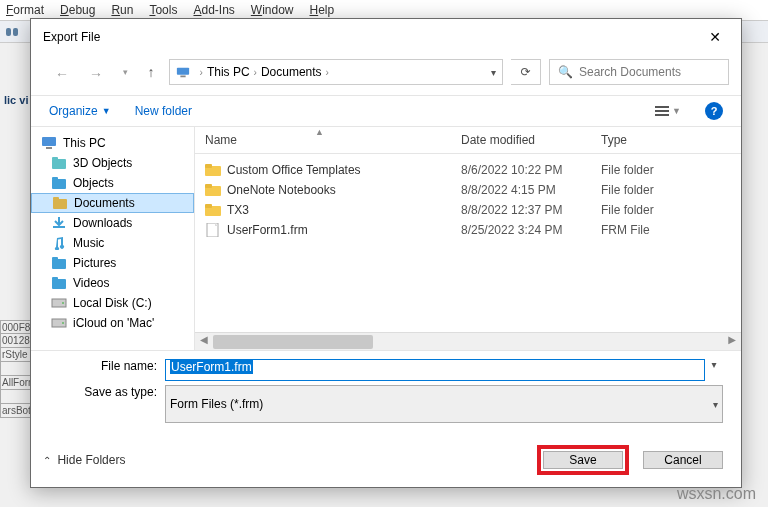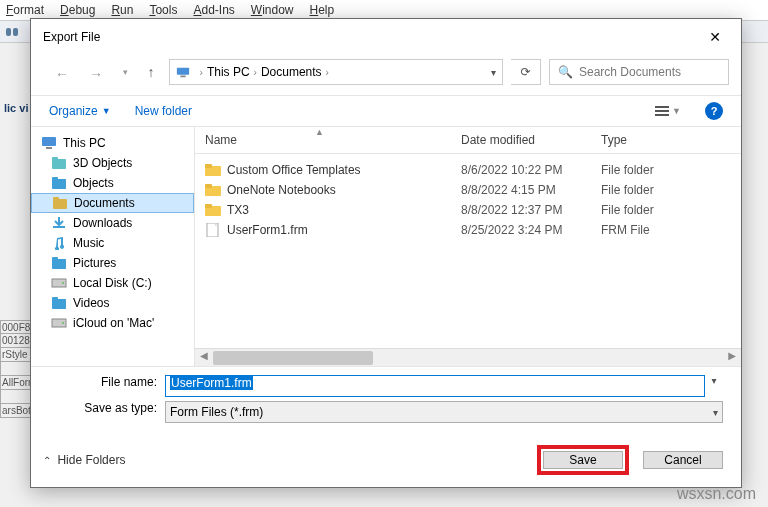--- a/index.html
+++ b/index.html
@@ -1,20 +1,20 @@
 <!DOCTYPE html>
 <html><head>
   <meta charset="utf-8">
   <style>
     * { box-sizing: border-box; margin: 0; padding: 0; }
     body { font-family: "Segoe UI", Tahoma, sans-serif; font-size: 12px; background: #f0f0f0; width: 768px; height: 507px; overflow: hidden; position: relative; }
     .menubar { background: #fff; padding: 3px 6px; font-size: 12px; display: flex; gap: 16px; border-bottom: 1px solid #ccc; color: #333; }
     .menubar span u { text-decoration: underline; }
     .bg-toolbar { height: 22px; background: #eceff4; border-bottom: 1px solid #ccc; display: flex; align-items: center; padding: 0 4px; gap: 4px; }
-    .bg-label { position: absolute; left: 0; top: 100px; font-size: 11px; color: #1a3c66; font-weight: bold; padding: 2px 4px; }
+    .bg-label { position: absolute; left: 0; top: 92px; font-size: 11px; color: #1a3c66; font-weight: bold; padding: 2px 4px; }
     .bg-grid { position: absolute; left: 0; top: 320px; width: 38px; font-size: 10px; color: #555; }
     .bg-grid div { border: 1px solid #aaa; border-top: none; padding: 1px; height: 14px; overflow: hidden; white-space: nowrap; }
     .bg-grid div:first-child { border-top: 1px solid #aaa; }
     .dialog { position: absolute; left: 30px; top: 18px; width: 712px; height: 470px; background: #fff; border: 1px solid #6a6a6a; box-shadow: 0 4px 20px rgba(0,0,0,0.3); display: flex; flex-direction: column; }
     .titlebar { padding: 8px 12px; display: flex; justify-content: space-between; align-items: center; font-size: 12px; }
     .close-btn { font-size: 14px; cursor: pointer; padding: 2px 8px; }
     .navrow { display: flex; align-items: center; gap: 8px; padding: 4px 12px 10px 18px; border-bottom: 1px solid #e5e5e5; }
     .navarrow { color: #999; font-size: 14px; padding: 2px 6px; }
     .navarrow.up { color: #555; }
     .breadcrumb { flex: 1; display: flex; align-items: center; border: 1px solid #ccc; height: 26px; padding: 0 6px; font-size: 12px; background: #fff; }
@@ -54,21 +54,21 @@
     .scrollbar-bottom { height: 18px; background: #f0f0f0; border-top: 1px solid #ddd; display: flex; align-items: center; position: relative; padding: 0 18px; }
     .scrollbar-bottom .thumb { position: absolute; left: 18px; top: 2px; width: 160px; height: 14px; background: #c8c8c8; border-radius: 2px; }
     .scrollbar-bottom .arrow { position: absolute; top: 1px; color: #888; font-size: 10px; }
     .scrollbar-bottom .arrow.l { left: 5px; }
     .scrollbar-bottom .arrow.r { right: 5px; }
     .bottom { padding: 8px 18px; border-top: 1px solid #e5e5e5; }
     .field-row { display: flex; align-items: flex-start; margin-bottom: 4px; }
     .field-row label { width: 116px; text-align: right; padding-right: 8px; font-size: 12px; }
     .filename-input { flex: 1; border: 1px solid #0078d7; height: 22px; padding: 0 4px; font-size: 12px; }
     .filename-input .sel { background: #0078d7; color: #fff; padding: 0 1px; }
-    .filetype-select { flex: 1; border: 1px solid #adadad; height: 22px; padding: 0 4px; font-size: 12px; background: #efefef; display: flex; align-items: center; justify-content: space-between; }
+    .filetype-select { flex: 1; border: 1px solid #adadad; height: 38px; padding: 0 4px; font-size: 12px; background: #efefef; display: flex; align-items: center; justify-content: space-between; }
     .footer { display: flex; align-items: center; padding: 10px 18px 12px 12px; gap: 10px; }
     .hide-folders { display: flex; align-items: center; gap: 6px; font-size: 12px; color: #333; }
     .footer-spacer { flex: 1; }
     .btn { height: 18px; width: 80px; border: 1px solid #adadad; background: #e1e1e1; font-size: 12px; display: flex; align-items: center; justify-content: center; cursor: pointer; }
     .save-highlight { border: 4px solid #e01b24; padding: 2px; margin-right: 4px; }
     .save-highlight .btn { background: #e1e1e1; }
     .watermark { position: absolute; right: 12px; bottom: 4px; font-size: 16px; color: #888; }
   </style>
 </head>
 <body>
@@ -192,31 +192,31 @@
         </div>
         <div class="tree-item">
           <svg class="tree-icon" viewBox="0 0 16 14">
             <rect x="1" y="3" width="14" height="10" fill="#3fa0d8" rx="1"></rect>
             <rect x="1" y="1" width="6" height="3" fill="#3fa0d8" rx="1"></rect>
           </svg>
           <span>Pictures</span>
         </div>
         <div class="tree-item">
           <svg class="tree-icon" viewBox="0 0 16 14">
+            <rect x="1" y="3" width="14" height="10" fill="#3fa0d8" rx="1"></rect>
+            <rect x="1" y="1" width="6" height="3" fill="#3fa0d8" rx="1"></rect>
+          </svg>
+          <span>Videos</span>
+        </div>
+        <div class="tree-item">
+          <svg class="tree-icon" viewBox="0 0 16 14">
             <rect x="1" y="3" width="14" height="8" fill="#ccc" stroke="#888"></rect>
             <circle cx="12" cy="7" r="1" fill="#6b6"></circle>
           </svg>
           <span>Local Disk (C:)</span>
-        </div>
-        <div class="tree-item">
-          <svg class="tree-icon" viewBox="0 0 16 14">
-            <rect x="1" y="3" width="14" height="10" fill="#3fa0d8" rx="1"></rect>
-            <rect x="1" y="1" width="6" height="3" fill="#3fa0d8" rx="1"></rect>
-          </svg>
-          <span>Videos</span>
         </div>
         <div class="tree-item">
           <svg class="tree-icon" viewBox="0 0 16 14">
             <rect x="1" y="3" width="14" height="8" fill="#ccc" stroke="#888"></rect>
             <circle cx="12" cy="7" r="1" fill="#6b6"></circle>
           </svg>
           <span>iCloud on 'Mac'</span>
         </div>
       </div>
     <div class="files">

